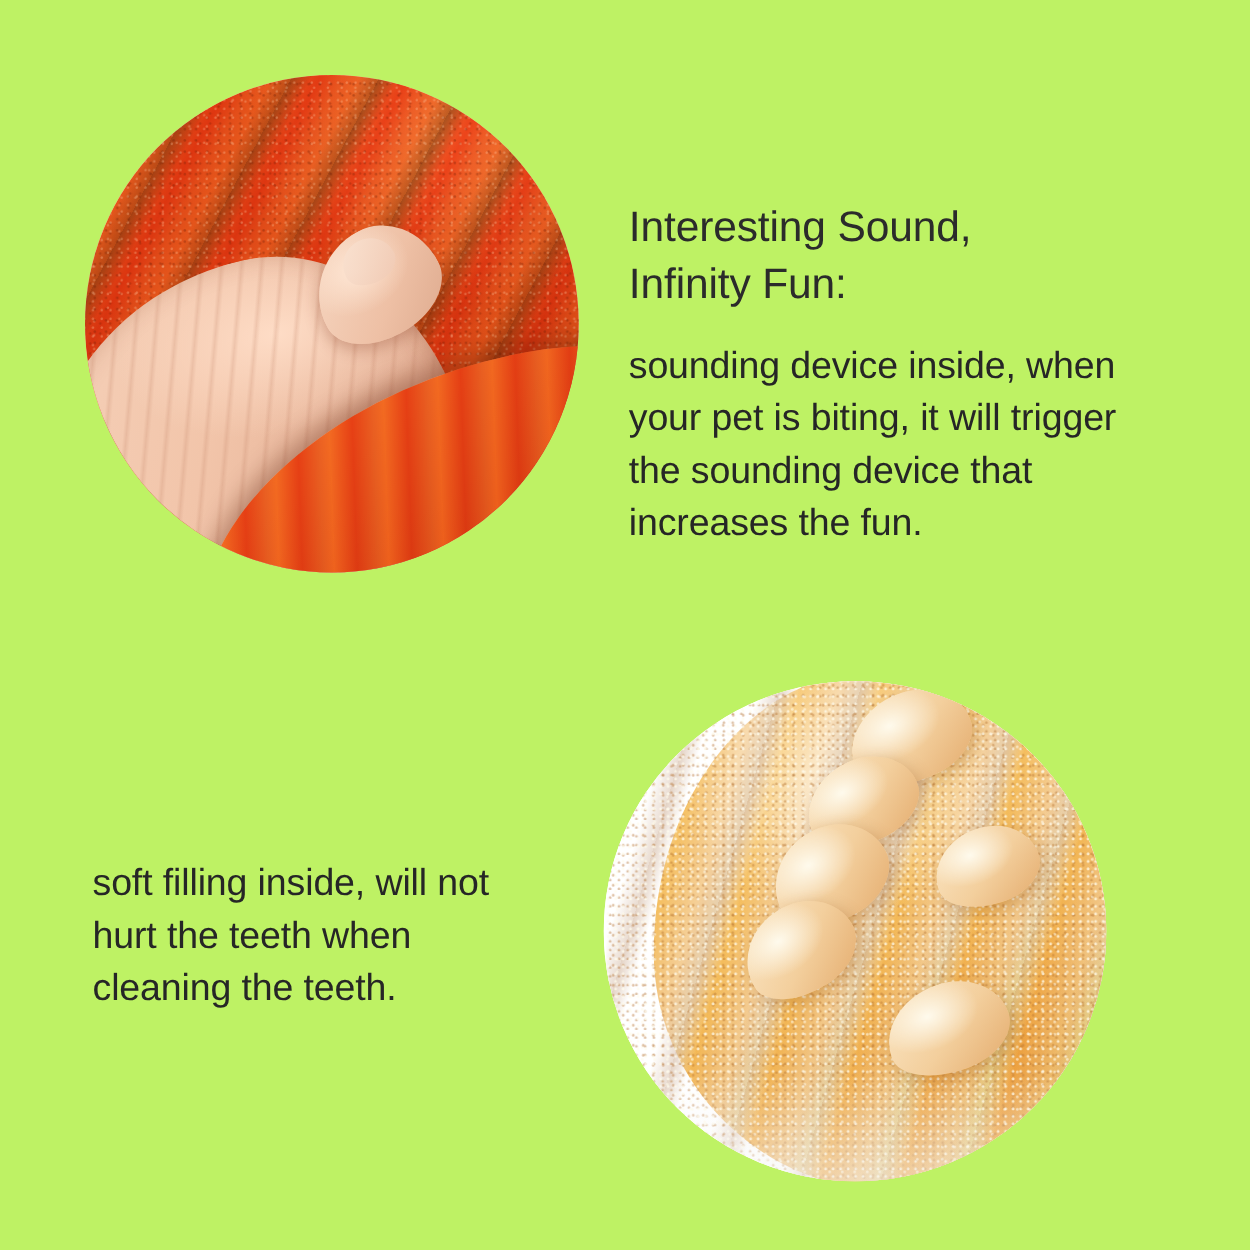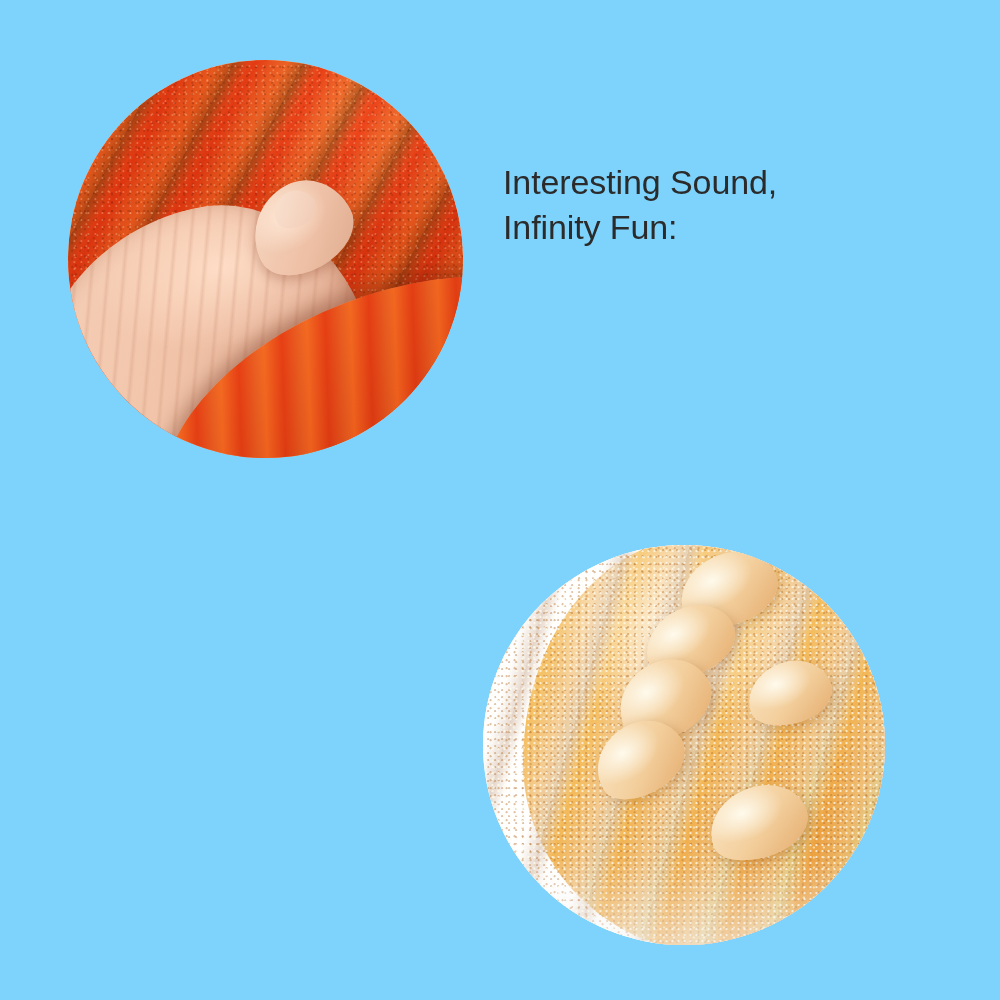--- a/index.html
+++ b/index.html
@@ -13,21 +13,21 @@
     background: #f0f0f0;
     font-family: "Liberation Sans", sans-serif;
     overflow: hidden;
     position: relative;
     -webkit-font-smoothing: antialiased;
   }
 
   .infographic {
     position: absolute;
     inset: 0;
-    background: #7dd3fc;
+    background: #bef264;
   }
 
   
   .photo-circle {
     position: absolute;
     border-radius: 50%;
     overflow: hidden;
     background: #ffffff;
   }
 
@@ -315,23 +315,30 @@
       <div class="front-fold">
         <div class="rib-line"></div>
       </div>
       <div class="white-wedge"></div>
     </div>
   </div>
 
   <div class="text-block" id="text-sound">
     <h2 class="feature-heading">Interesting Sound,
 Infinity Fun:</h2>
+    <p class="feature-body">sounding device inside, when
+your pet is biting, it will trigger
+the sounding device that
+increases the fun.</p>
   </div>
 
   <div class="text-block" id="text-soft">
+    <p class="feature-body">soft filling inside, will not
+hurt the teeth when
+cleaning the teeth.</p>
   </div>
 
   <div class="photo-circle" id="photo-closeup">
     <div class="photo-inner">
       <div class="white-field"></div>
       <div class="tan-body">
         <div class="tan-rows"></div>
         <div class="tan-rows2"></div>
         <div class="tan-fuzz"></div>
         <div class="knob k1"></div>

